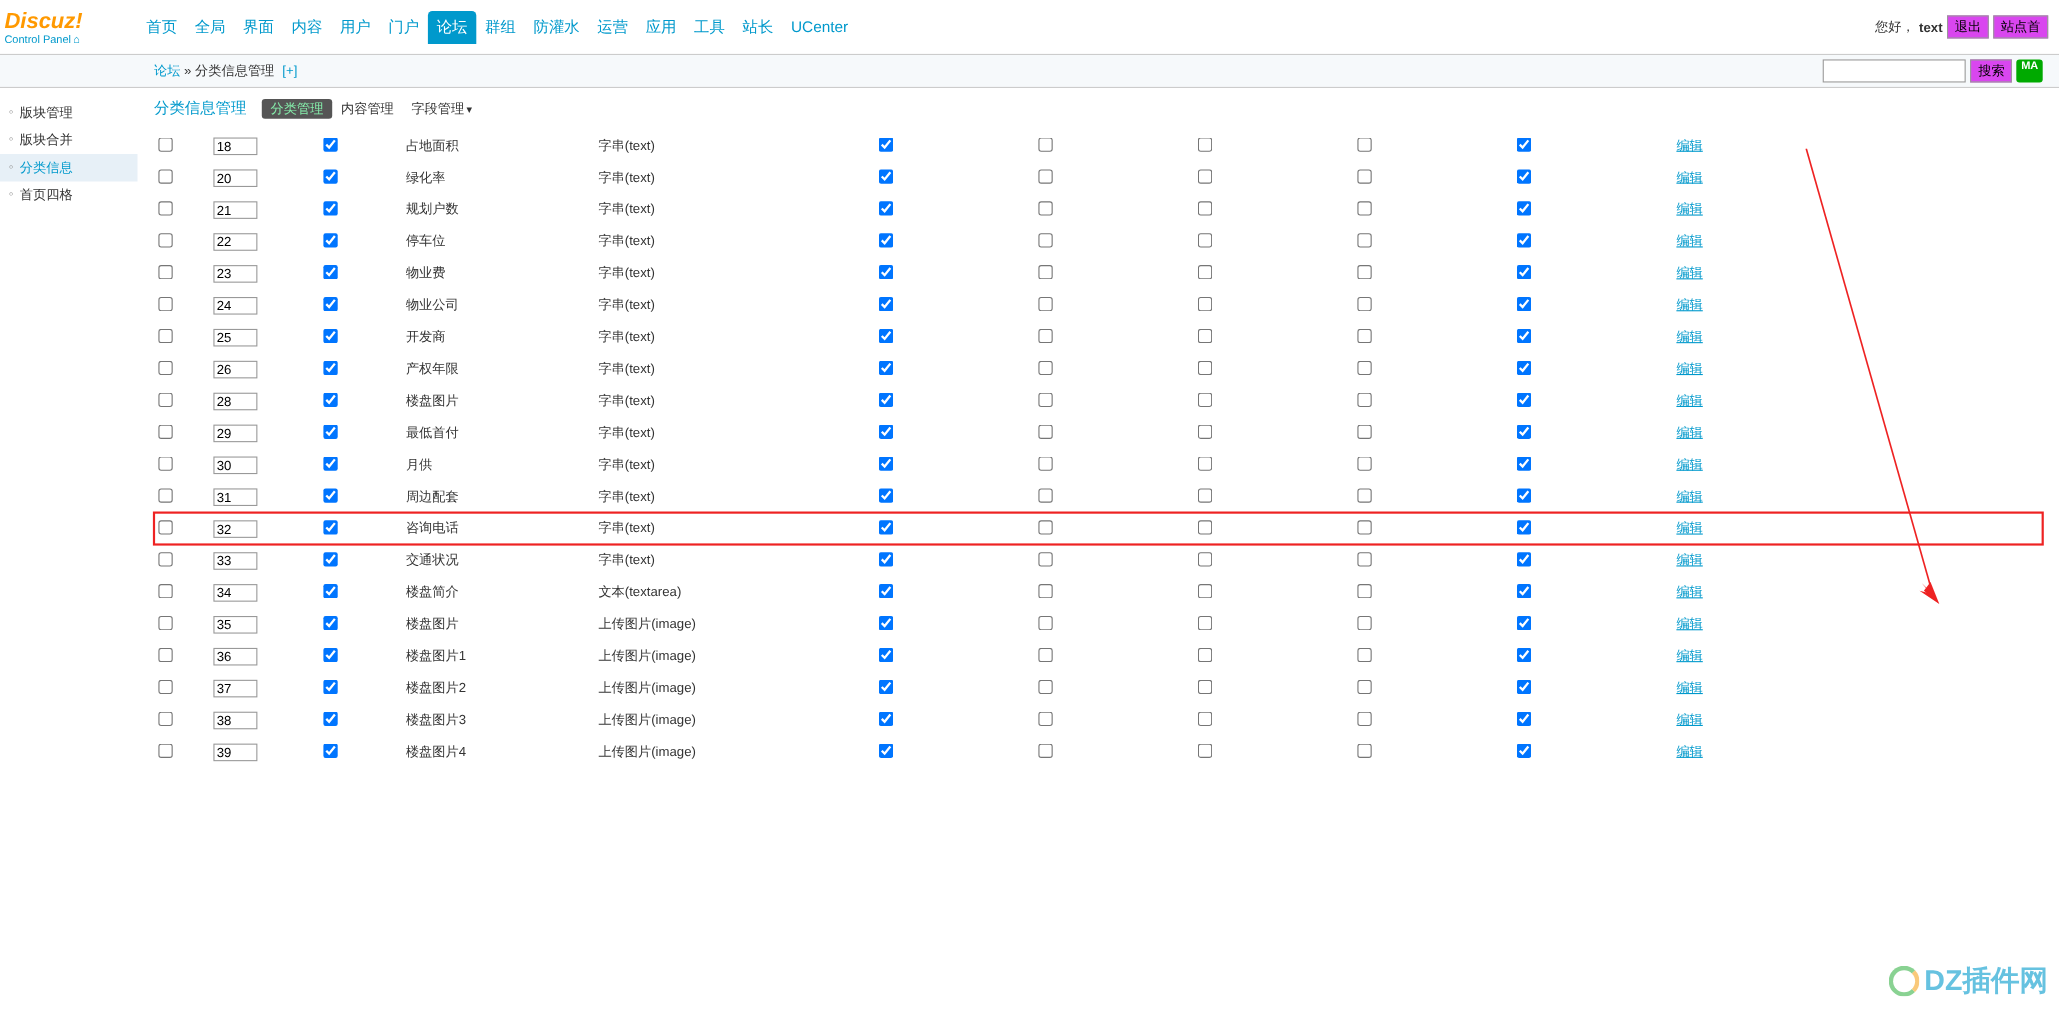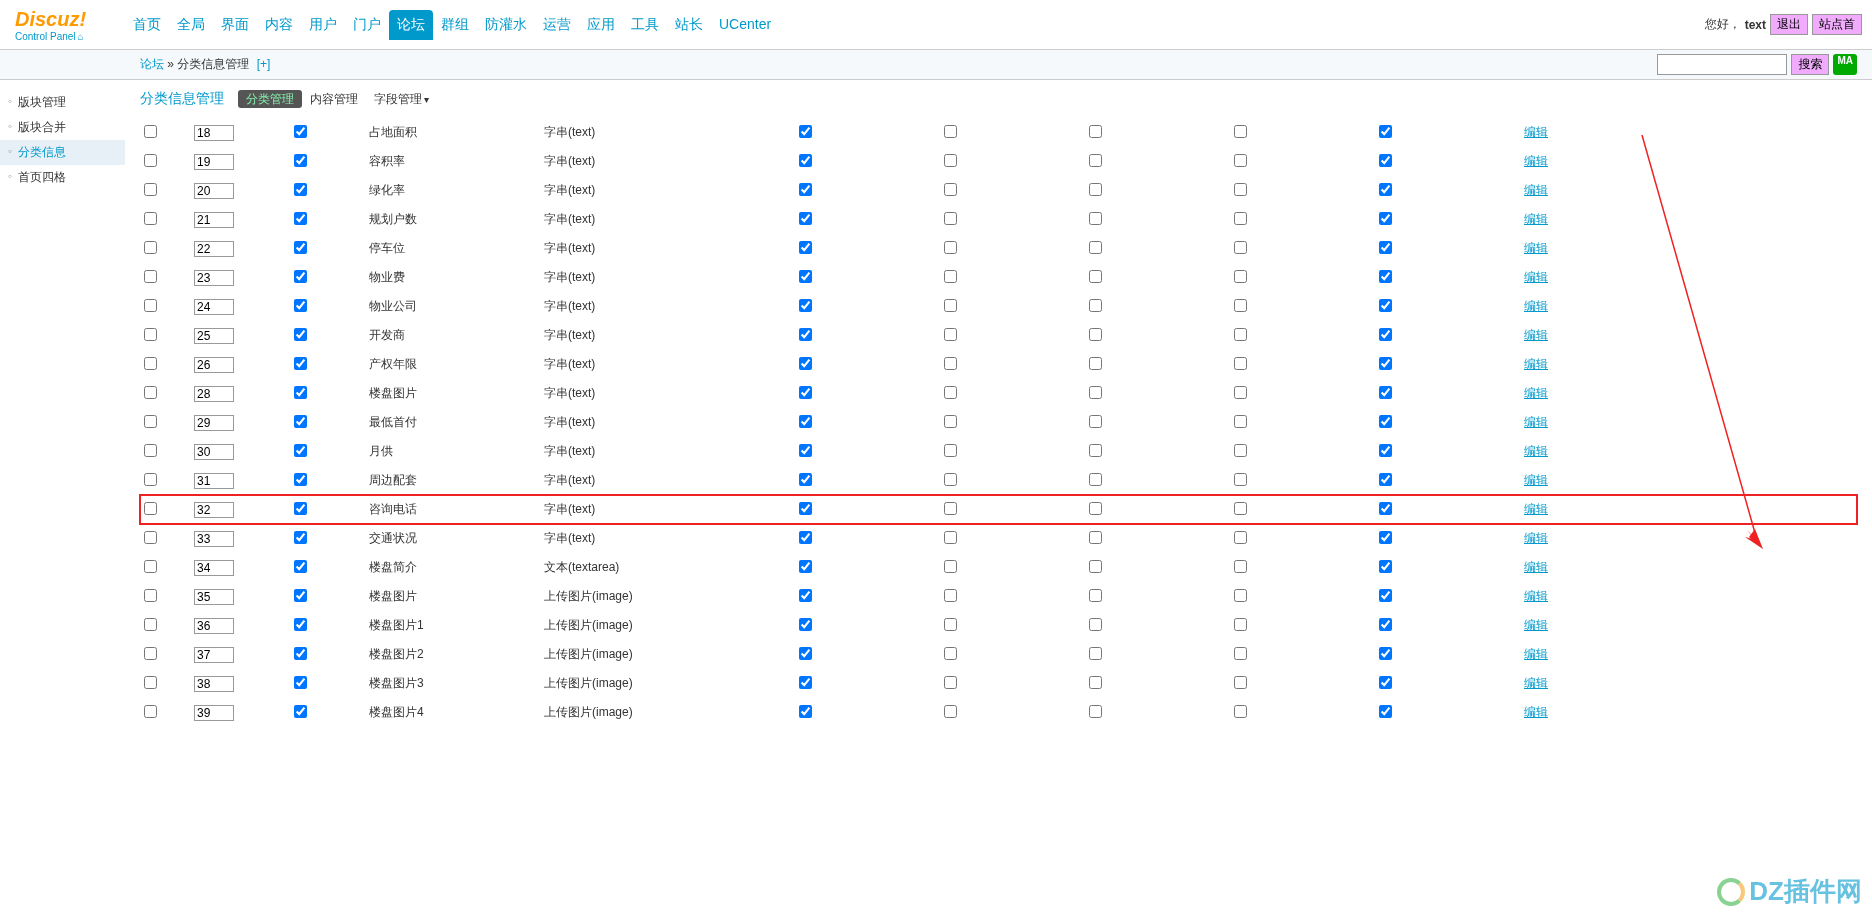--- a/index.html
+++ b/index.html
@@ -1,25 +1,25 @@
 <!DOCTYPE html>
 <html><head>
 <meta charset="utf-8">
 <style>
 * { box-sizing: border-box; margin: 0; padding: 0; }
 body { font-family: "Microsoft YaHei", SimSun, Arial, sans-serif; font-size: 12px; color: #333; background: #fff; }
 .header { display: flex; align-items: center; height: 50px; border-bottom: 1px solid #ccc; background: #fff; }
-.logo { width: 125px; padding-left: 15px; }
+.logo { width: 125px; padding-left: 4px; }
 .logo-text { font-size: 20px; font-weight: bold; color: #f90; font-style: italic; }
 .logo-sub { font-size: 10px; color: #09c; display: flex; align-items: center; gap: 2px; }
 .topnav { display: flex; flex: 1; gap: 0; }
 .topnav a { padding: 6px 8px; color: #09c; text-decoration: none; font-size: 14px; }
 .topnav a.active { background: #09c; color: #fff; border-radius: 4px 4px 0 0; }
 .topright { margin-left: auto; padding-right: 10px; display: flex; align-items: center; gap: 4px; }
-.btn-sm { border: 1px solid #999; background: #f0abfc; padding: 1px 6px; cursor: pointer; font-size: 12px; }
+.btn-sm { border: 1px solid #999; background: #d946ef; padding: 1px 6px; cursor: pointer; font-size: 12px; }
 
 .subbar { height: 30px; background: #f6f9fb; border-bottom: 1px solid #ccc; display: flex; align-items: center; padding: 0 15px 0 140px; }
 .subbar .crumb { color: #333; }
 .subbar a { color: #09c; text-decoration: none; }
 .subbar .add { color: #09c; margin-left: 4px; }
 .subbar .searchbox { margin-left: auto; display: flex; gap: 4px; }
 .subbar input[type=text] { width: 130px; border: 1px solid #999; padding: 1px 3px; }
 .maicon { background: #0a0; color: #fff; border-radius: 3px; padding: 1px 4px; font-size: 10px; font-weight: bold; }
 
 .layout { display: flex; }
@@ -129,33 +129,20 @@
             <td class="c-type"><span>字串(text)</span></td>
             <td class="c-cb"><input type="checkbox" checked="" style=""></td>
             <td class="c-cb"><input type="checkbox" style=""></td>
             <td class="c-cb"><input type="checkbox" style=""></td>
             <td class="c-cb"><input type="checkbox" style=""></td>
             <td class="c-cb"><input type="checkbox" checked="" style=""></td>
             <td class="c-op"><a class="edit">编辑</a></td>
           </tr>
           <tr>
             <td class="c-del"><input type="checkbox" style=""></td>
-            <td class="c-ord"><input class="ord" value="19" style=""></td>
-            <td class="c-chk"><input type="checkbox" checked="" style=""></td>
-            <td class="c-name"><span>容积率</span></td>
-            <td class="c-type"><span>字串(text)</span></td>
-            <td class="c-cb"><input type="checkbox" checked="" style=""></td>
-            <td class="c-cb"><input type="checkbox" style=""></td>
-            <td class="c-cb"><input type="checkbox" style=""></td>
-            <td class="c-cb"><input type="checkbox" style=""></td>
-            <td class="c-cb"><input type="checkbox" checked="" style=""></td>
-            <td class="c-op"><a class="edit">编辑</a></td>
-          </tr>
-          <tr>
-            <td class="c-del"><input type="checkbox" style=""></td>
             <td class="c-ord"><input class="ord" value="20" style=""></td>
             <td class="c-chk"><input type="checkbox" checked="" style=""></td>
             <td class="c-name"><span>绿化率</span></td>
             <td class="c-type"><span>字串(text)</span></td>
             <td class="c-cb"><input type="checkbox" checked="" style=""></td>
             <td class="c-cb"><input type="checkbox" style=""></td>
             <td class="c-cb"><input type="checkbox" style=""></td>
             <td class="c-cb"><input type="checkbox" style=""></td>
             <td class="c-cb"><input type="checkbox" checked="" style=""></td>
             <td class="c-op"><a class="edit">编辑</a></td>

